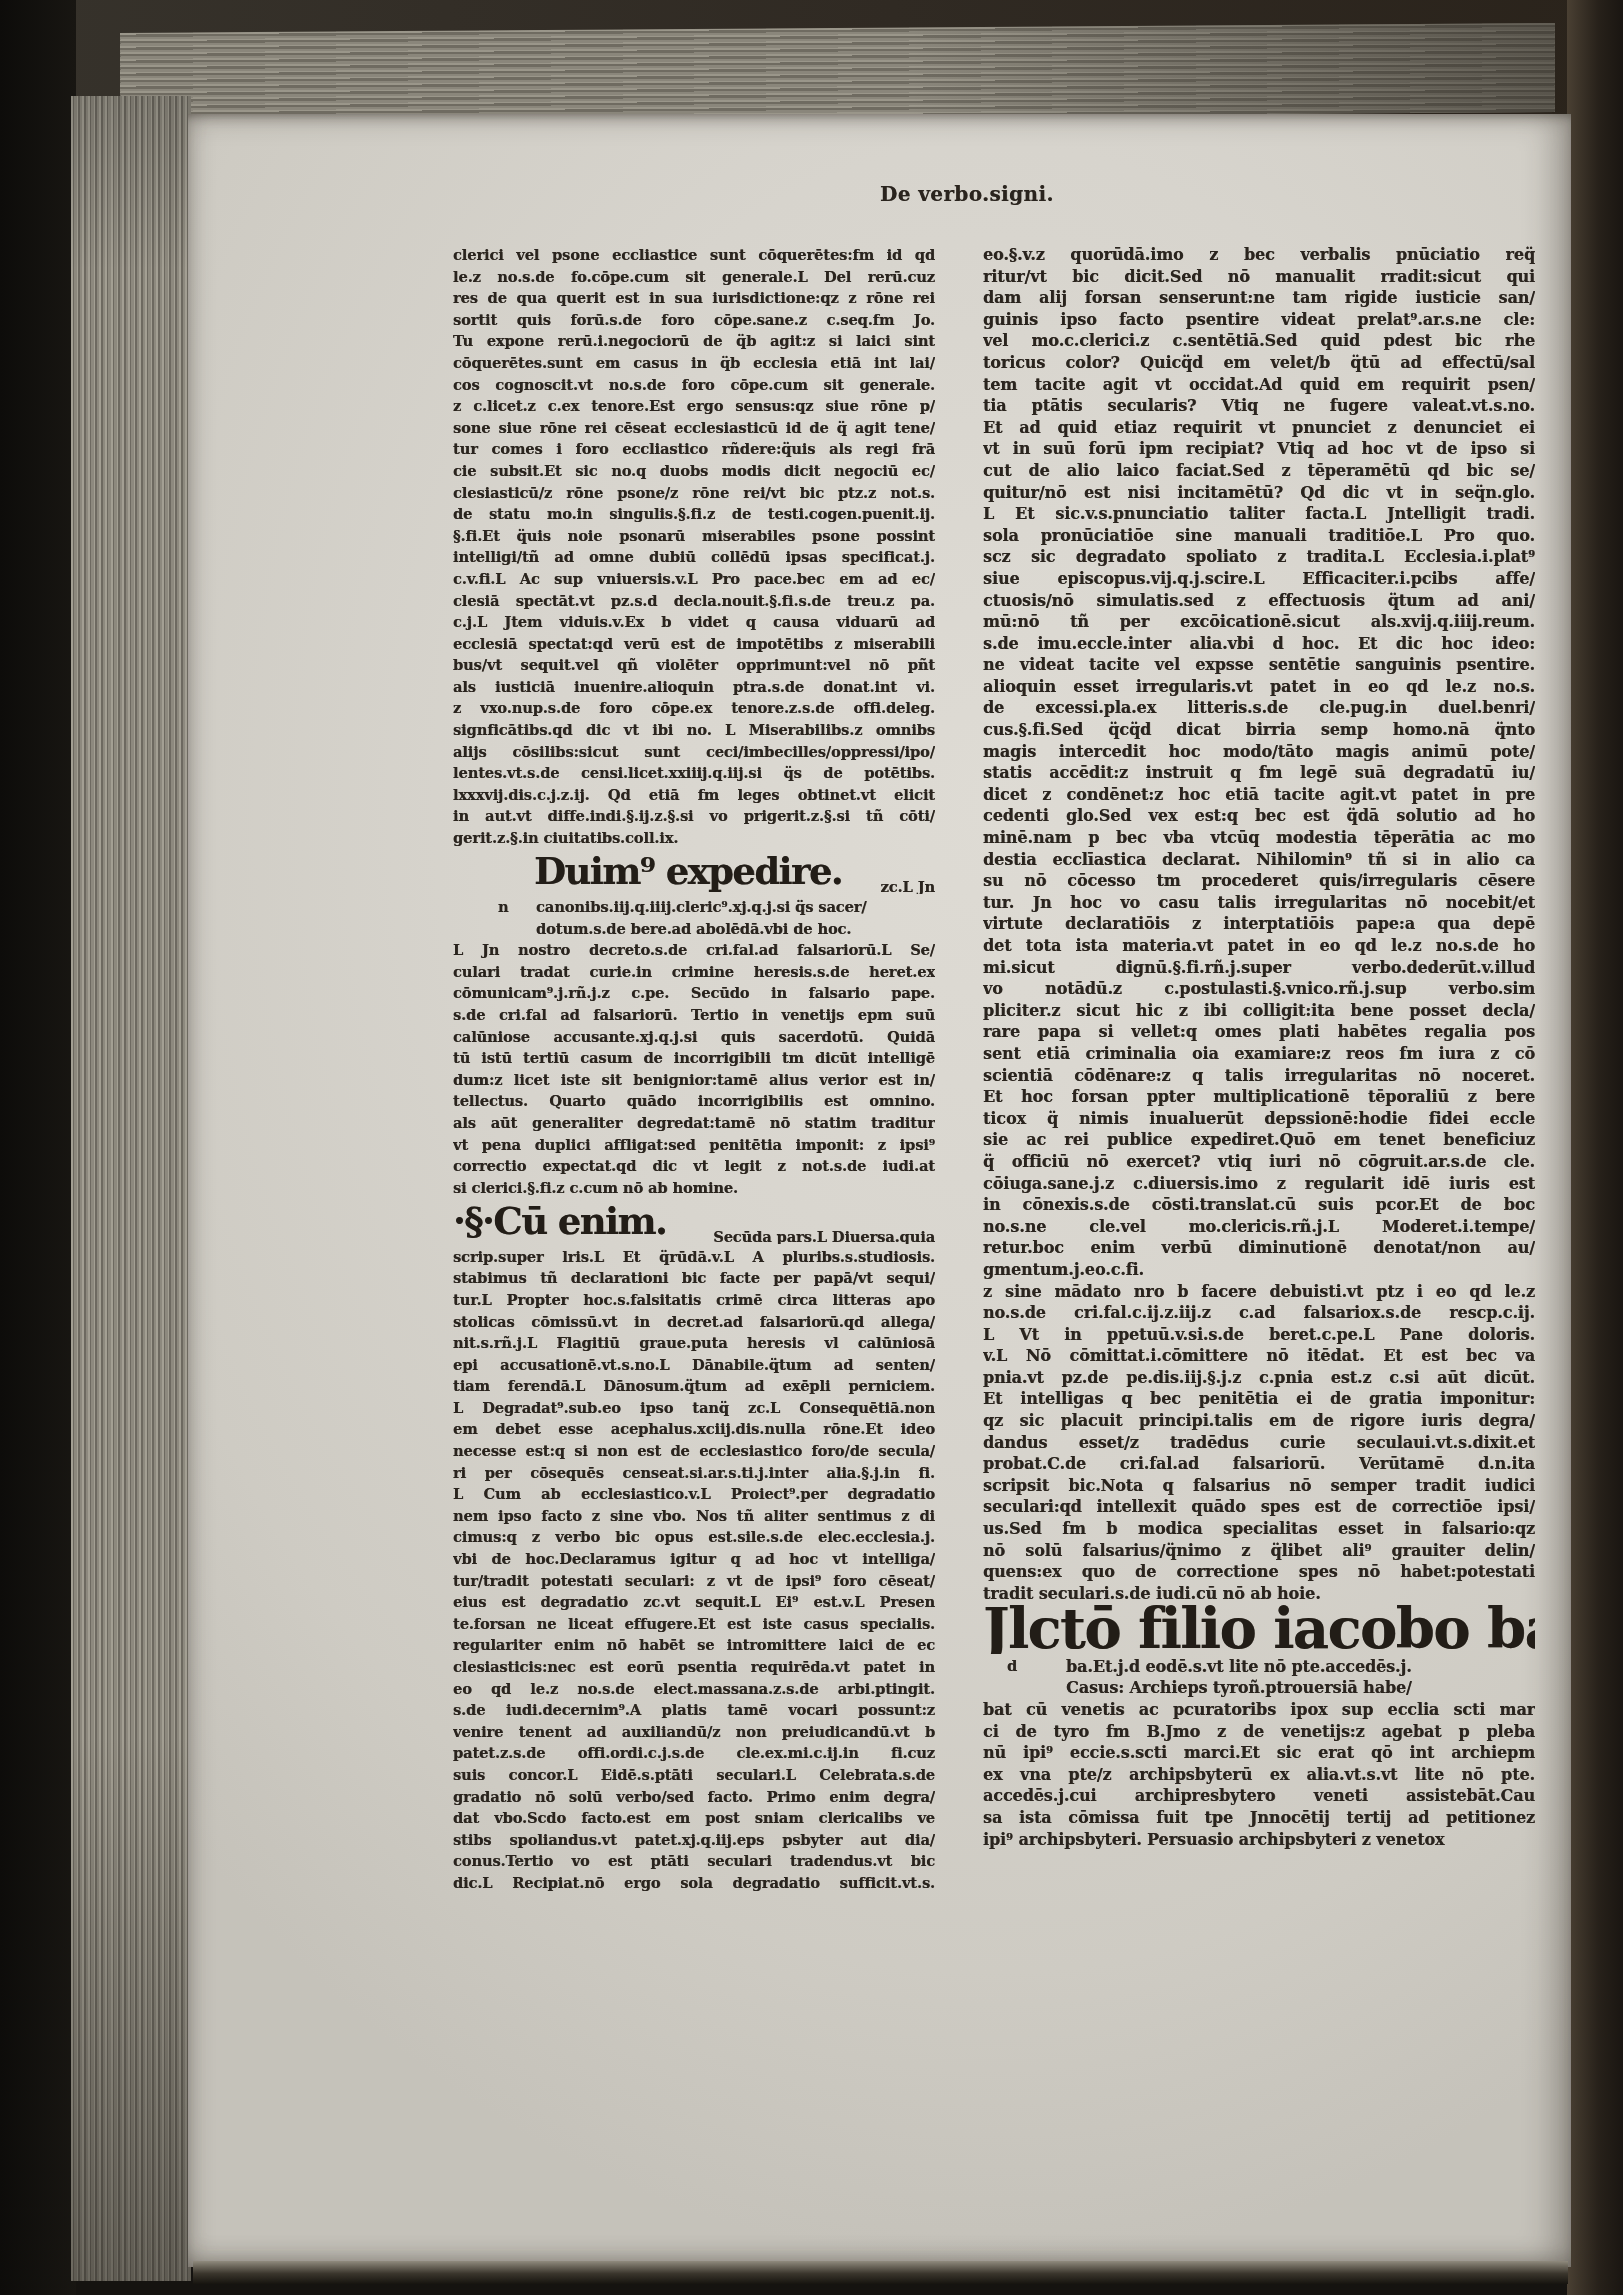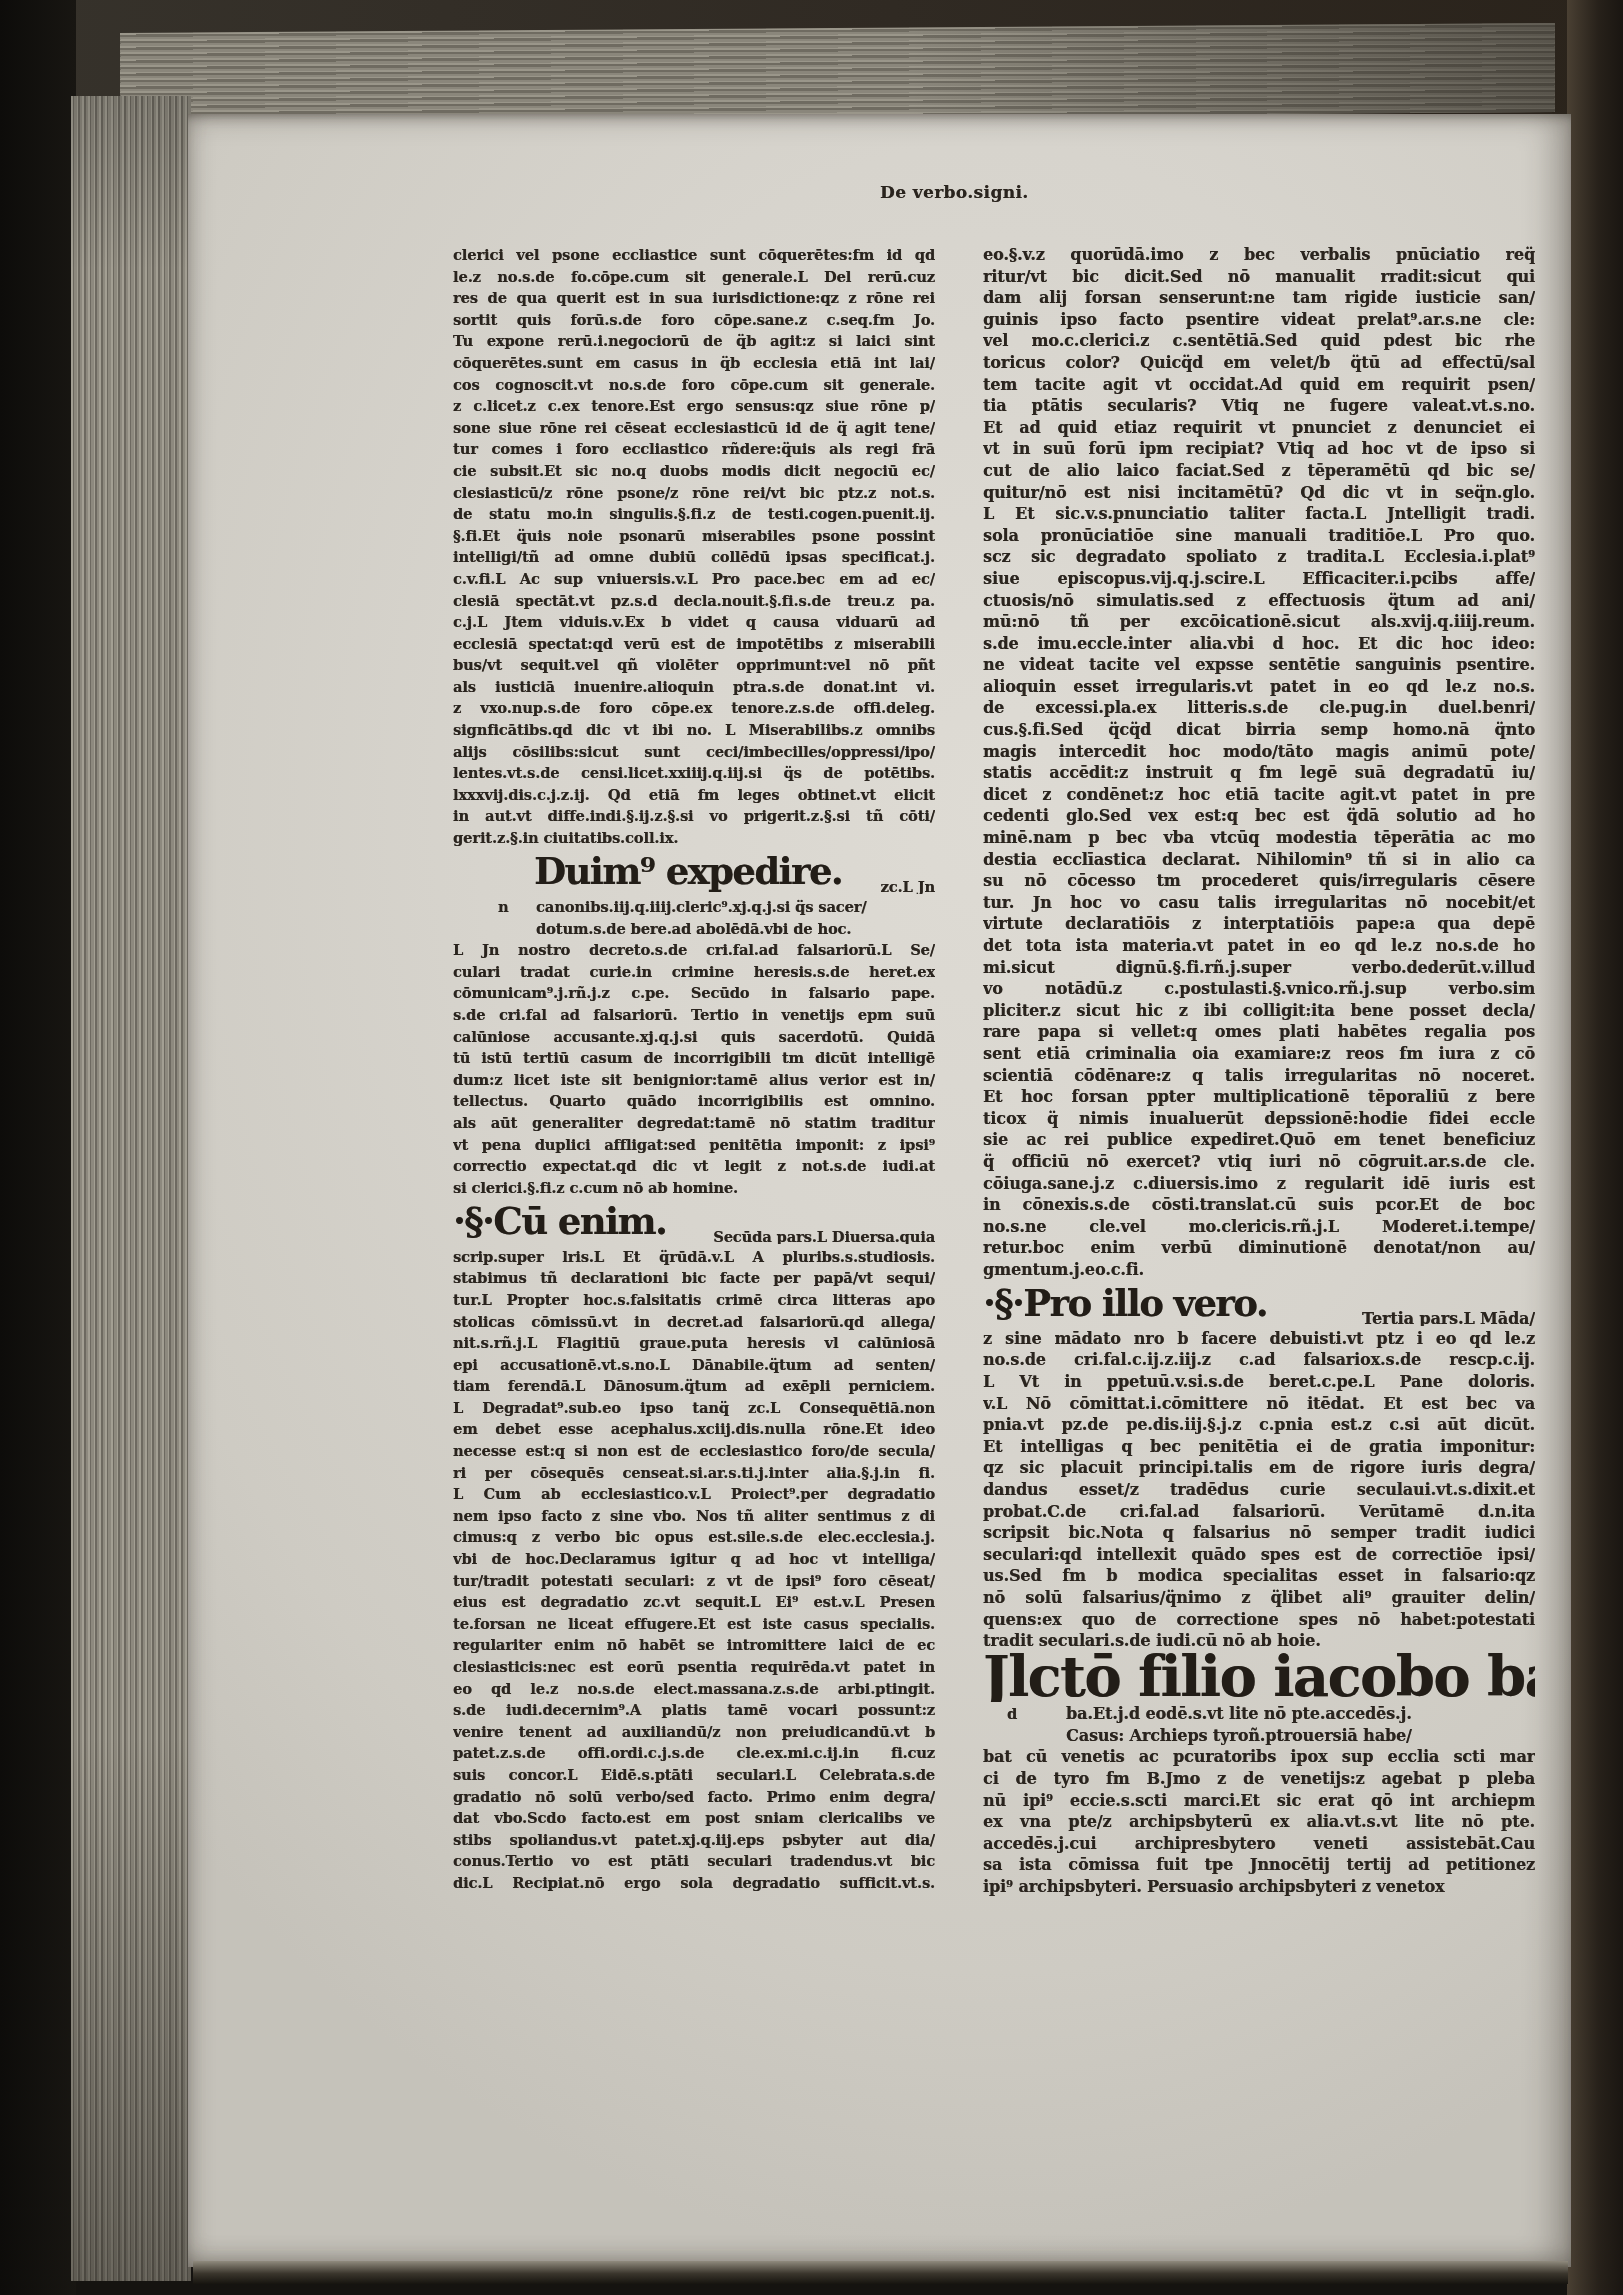--- a/index.html
+++ b/index.html
@@ -29,21 +29,21 @@
   .page{position:absolute;left:188px;top:114px;width:1383px;height:2153px;
     background:
       radial-gradient(ellipse 1136px 1461px at 58% 32%, #dedbd4 0%, #d7d4cd 45%, #cecbc3 80%, #c5c2ba 100%);
     box-shadow:
       inset -18px 0 31px rgba(35,29,21,0.28),
       inset 8px 0 21px rgba(35,29,21,0.14),
       inset 0 6.5px 11.4px -6.5px rgba(35,29,21,0.5),
       inset 0 -13px 24px -8px rgba(35,29,21,0.25);
     color:#2a241e;
     text-shadow:0.3px 0.2px 0.2px rgba(38,32,25,0.65);}
-  .running-title{position:absolute;left:692px;top:68px;font-size:17px;font-weight:bold;letter-spacing:0.4px;}
+  .running-title{position:absolute;left:692px;top:68px;font-size:20px;font-weight:bold;letter-spacing:0.4px;}
   .col{position:absolute;top:130px;}
   .col-left{left:265px;width:482px;font-size:14.6px;}
   .col-right{left:795px;width:552px;font-size:16px;}
   .lines-block{position:relative;}
   .line{height:21.6px;line-height:21.6px;overflow:hidden;font-weight:bold;
     letter-spacing:-0.1px;text-align:justify;text-align-last:justify;}
   .line.nj{text-align:center;text-align-last:left;}
   .line.ind{padding-left:83px;}
   .guide-letter{position:absolute;top:1.6px;font-size:14.6px;font-weight:bold;}
   .heading{display:flex;align-items:flex-start;height:45px;overflow:hidden;margin:0.8px 0 1.6px 0;}
@@ -204,27 +204,20 @@
           <div class="line" data-name="text-line">Et hoc forsan ppter multiplicationē tēporaliū z bere</div>
           <div class="line" data-name="text-line">ticox q̈ nimis inualuerūt depssionē:hodie fidei eccle</div>
           <div class="line" data-name="text-line">sie ac rei publice expediret.Quō em tenet beneficiuz</div>
           <div class="line" data-name="text-line">q̈ officiū nō exercet? vtiq iuri nō cōgruit.ar.s.de cle.</div>
           <div class="line" data-name="text-line">cōiuga.sane.j.z c.diuersis.imo z regularit idē iuris est</div>
           <div class="line" data-name="text-line">in cōnexis.s.de cōsti.translat.cū suis pcor.Et de boc</div>
           <div class="line" data-name="text-line">no.s.ne cle.vel mo.clericis.rñ.j.L Moderet.i.tempe/</div>
           <div class="line" data-name="text-line">retur.boc enim verbū diminutionē denotat/non au/</div>
           <div class="line nj" data-name="text-line">gmentum.j.eo.c.fi.</div>
         </div>
-        <div class="heading h-large" data-name="section-heading">
-          <span class="heading-text" data-name="section-heading-text">·§·Pro illo vero.</span>
-          <span class="heading-side" data-name="heading-side-note">
-            <div class="side-line" data-name="heading-side-line">Tertia pars.L Māda/</div>
-            <div class="side-line" data-name="heading-side-line">+tum nrm.maxime.Nā</div>
-          </span>
-        </div>
         <div class="lines-block" data-name="paragraph">
           <div class="line" data-name="text-line">z sine mādato nro b facere debuisti.vt ptz i eo qd le.z</div>
           <div class="line" data-name="text-line">no.s.de cri.fal.c.ij.z.iij.z c.ad falsariox.s.de rescp.c.ij.</div>
           <div class="line" data-name="text-line">L Vt in ppetuū.v.si.s.de beret.c.pe.L Pane doloris.</div>
           <div class="line" data-name="text-line">v.L Nō cōmittat.i.cōmittere nō itēdat. Et est bec va</div>
           <div class="line" data-name="text-line">pnia.vt pz.de pe.dis.iij.§.j.z c.pnia est.z c.si aūt dicūt.</div>
           <div class="line" data-name="text-line">Et intelligas q bec penitētia ei de gratia imponitur:</div>
           <div class="line" data-name="text-line">qz sic placuit principi.talis em de rigore iuris degra/</div>
           <div class="line" data-name="text-line">dandus esset/z tradēdus curie seculaui.vt.s.dixit.et</div>
           <div class="line" data-name="text-line">probat.C.de cri.fal.ad falsariorū. Verūtamē d.n.ita</div>

